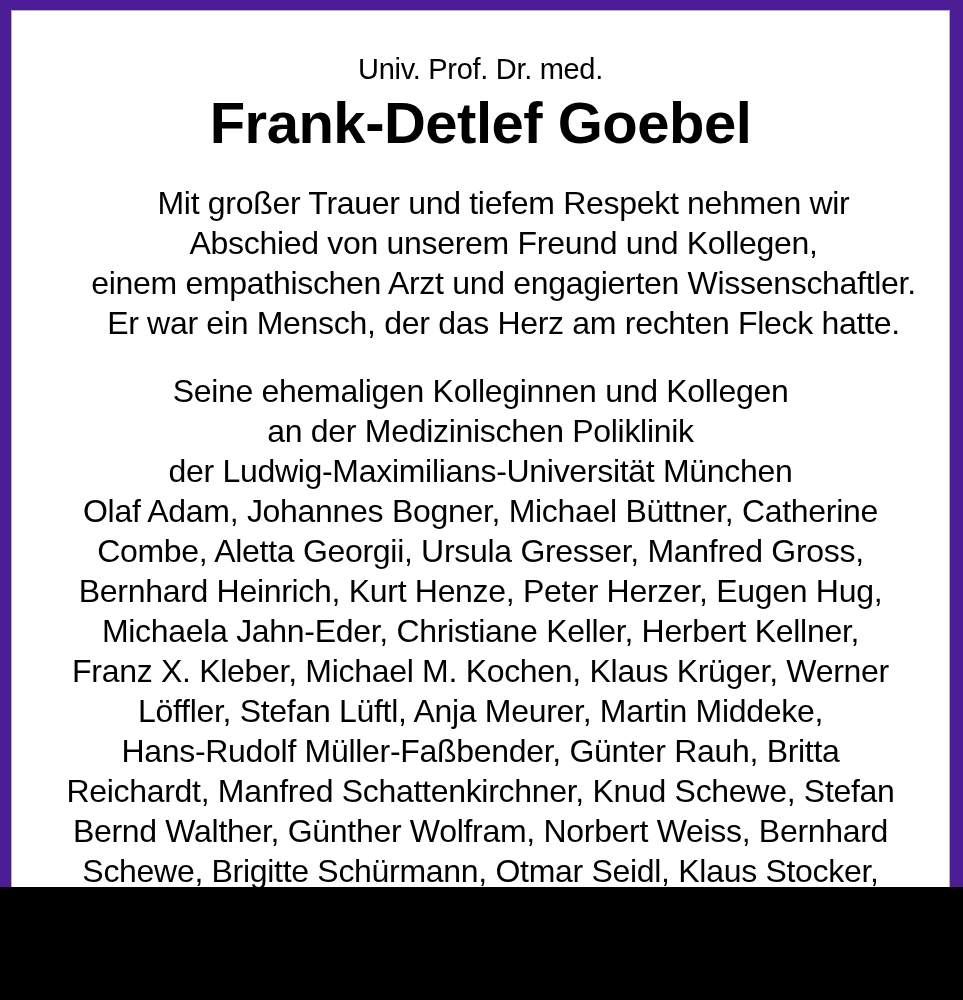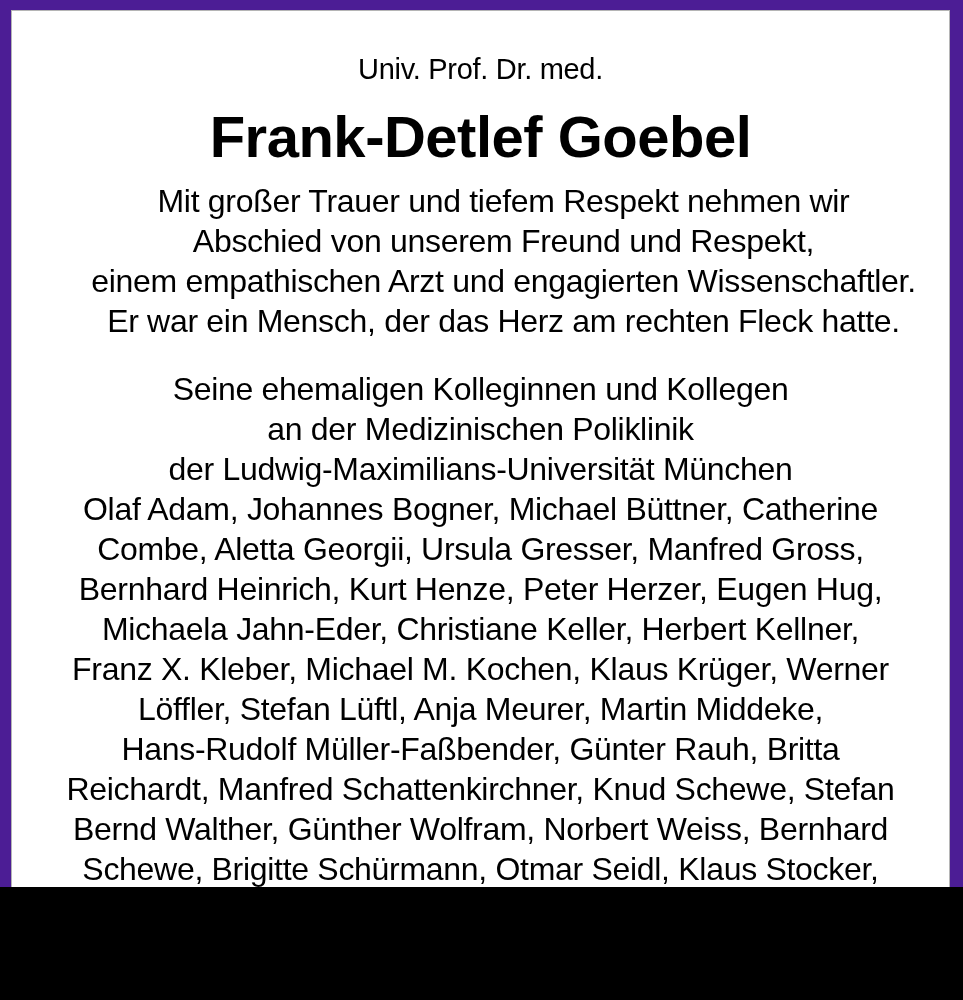--- a/index.html
+++ b/index.html
@@ -23,45 +23,45 @@
     color: #000000;
     text-align: center;
   }
   .pretitle {
     margin-top: 40px;
     font-size: 29px;
     line-height: 36px;
     letter-spacing: -0.3px;
   }
   .title {
-    margin-top: 14px;
+    margin-top: 0;
     font-size: 58px;
     line-height: 72px;
     font-weight: bold;
     letter-spacing: -0.5px;
   }
   .para { font-size: 32px; line-height: 40px; letter-spacing: -0.3px; }
-  .tribute  { margin-top: 8px; padding-left: 46px; }
+  .tribute  { margin-top: 24px; padding-left: 46px; }
   .mourners { margin-top: 28px; }
   .names    { }
   .line { white-space: nowrap; }
 </style>
 </head>
 <body>
 
 <div class="canvas">
   <div class="paper">
 
     <div class="pretitle">Univ. Prof. Dr. med.</div>
 
     <div class="title">Frank-Detlef Goebel</div>
 
     <div class="para tribute">
       <div class="line">Mit großer Trauer und tiefem Respekt nehmen wir</div>
-      <div class="line">Abschied von unserem Freund und Respekt,</div>
+      <div class="line">Abschied von unserem Freund und Kollegen,</div>
       <div class="line">einem empathischen Arzt und engagierten Wissenschaftler.</div>
       <div class="line">Er war ein Mensch, der das Herz am rechten Fleck hatte.</div>
     </div>
 
     <div class="para mourners">
       <div class="line">Seine ehemaligen Kolleginnen und Kollegen</div>
       <div class="line">an der Medizinischen Poliklinik</div>
       <div class="line">der Ludwig-Maximilians-Universität München</div>
     </div>
 

